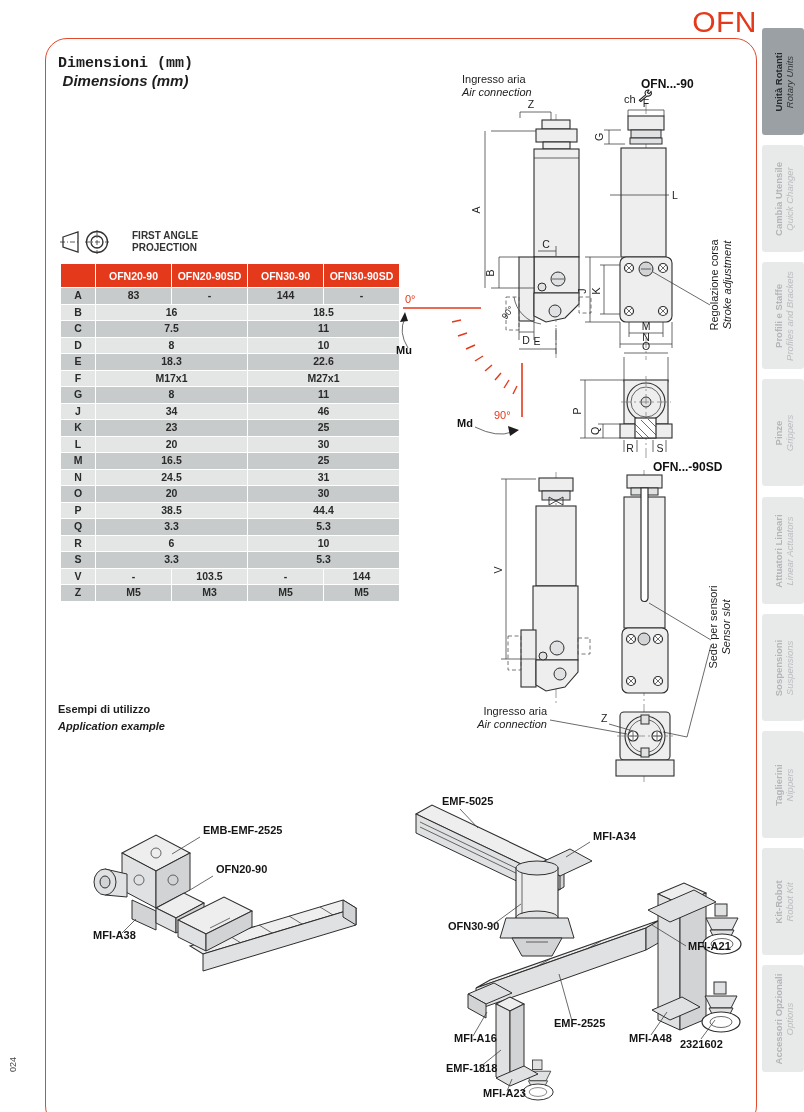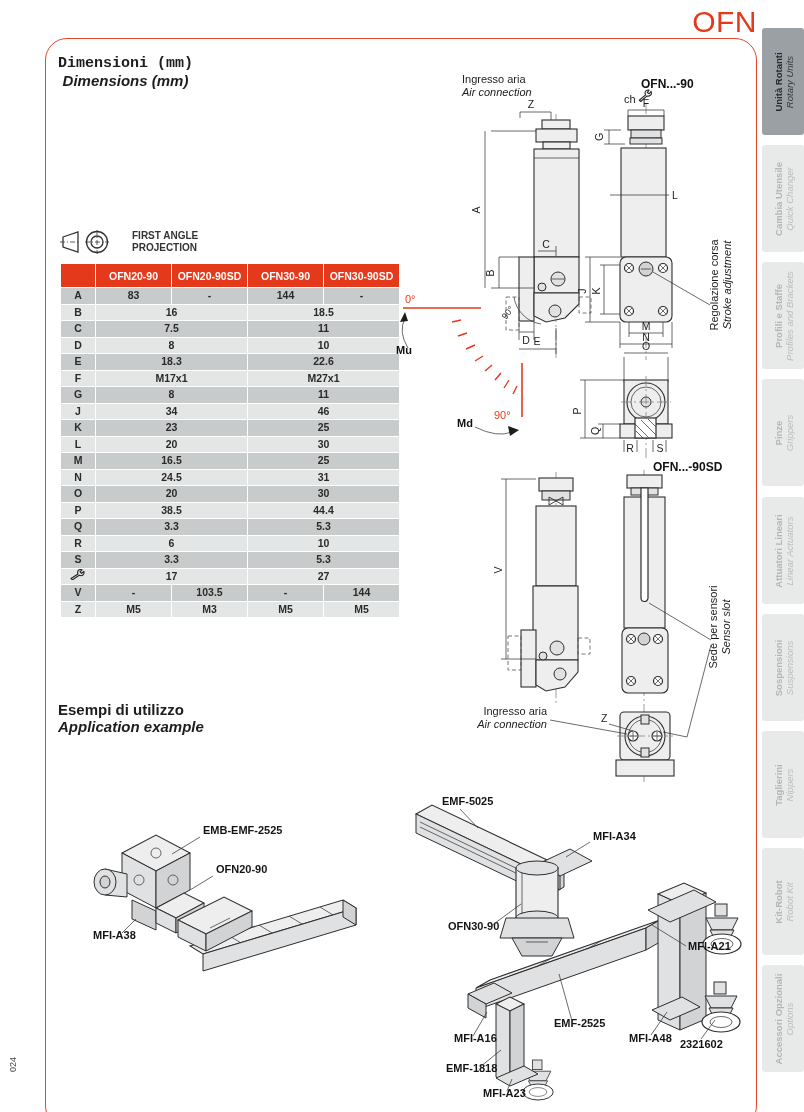--- a/index.html
+++ b/index.html
@@ -13,21 +13,21 @@
     position:absolute; left:45px; top:38px; width:712px; height:1090px;
     border:1.6px solid #e0492c; border-radius:22px; pointer-events:none;
   }
   .product-title {
     position:absolute; top:5px; right:47px;
     font-size:30px; font-weight:normal; color:#e5391b; letter-spacing:.5px;
   }
   .heading { position:absolute; left:58px; top:55px; font-size:15px; line-height:17px; }
   .heading .l1 { font-weight:bold;font-family:Liberation Mono, monospace; }
   .heading .l2 { font-weight:bold; font-style:italic;text-align:center; }
-  .examples-heading { position:absolute; left:58px; top:701px; font-size:15px; line-height:17px; }
+  .examples-heading { position:absolute; left:58px; top:701px; font-size:11px; line-height:17px; }
   .examples-heading .l1 { font-weight:bold; }
   .examples-heading .l2 { font-weight:bold; font-style:italic;text-align:right; }
 
   .projection { position:absolute; left:60px; top:228px; display:flex; align-items:center; gap:18px; }
   .projection .ptxt { font-size:10px; font-weight:bold; color:#333; line-height:12px; }
 
   
   table.dims {
     position:absolute; left:60px; top:263px;
     border-collapse:separate; border-spacing:1px; table-layout:fixed;
@@ -213,27 +213,20 @@
     <tr>
         <td>R</td>
         <td colspan="2">6</td>
         <td colspan="2">10</td>
       </tr>
     <tr>
         <td>S</td>
         <td colspan="2">3.3</td>
         <td colspan="2">5.3</td>
       </tr>
-    <tr>
-      <td><svg width="16" height="11" viewBox="0 0 16 11">
-            <use href="#wrench"></use>
-          </svg></td>
-      <td colspan="2">17</td>
-      <td colspan="2">27</td>
-    </tr>
     <tr>
         <td>V</td>
         <td>-</td>
         <td>103.5</td>
         <td>-</td>
         <td>144</td>
       </tr>
     <tr>
         <td>Z</td>
         <td>M5</td>

